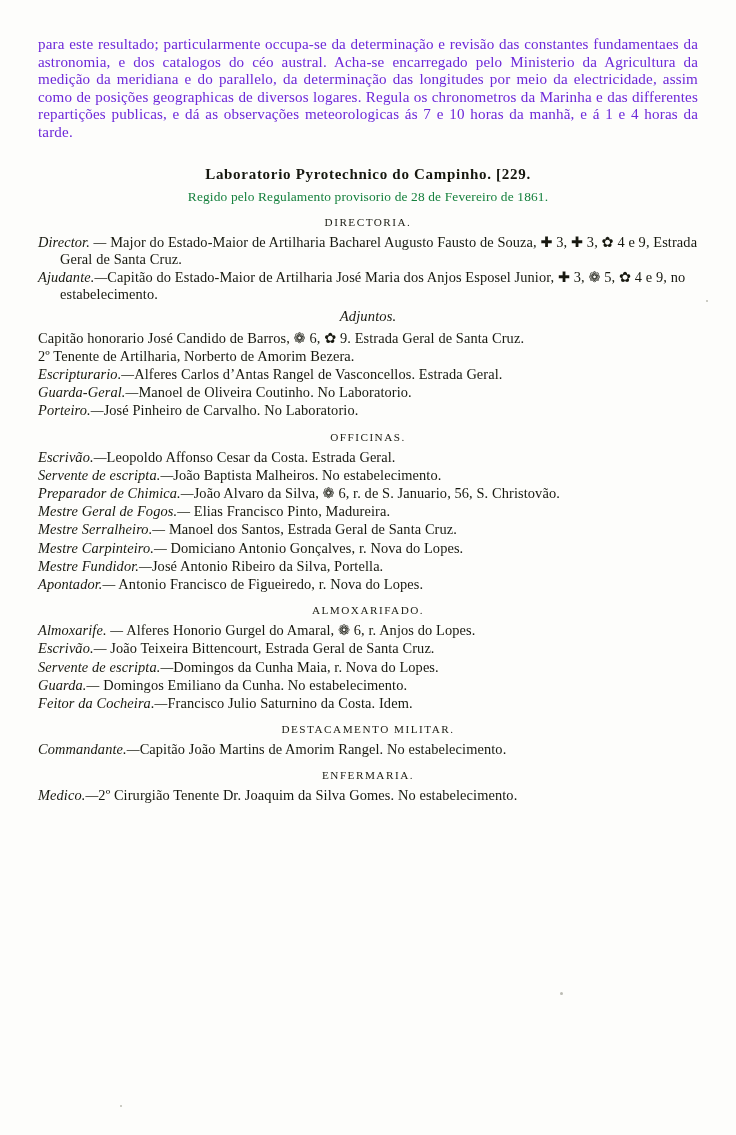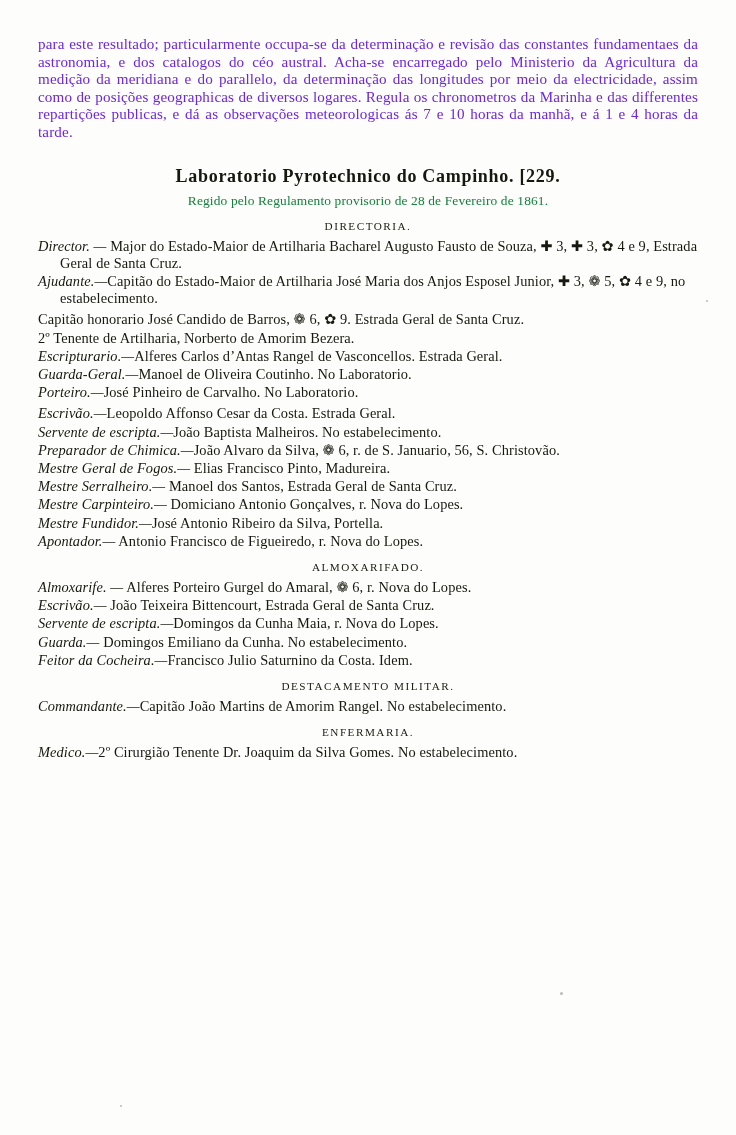--- a/index.html
+++ b/index.html
@@ -61,21 +61,21 @@
     font-size: 15.1px;
     line-height: 17.6px;
     text-align: justify;
     color: #6d28d9;
     letter-spacing: 0.15px;
     margin: 0 0 14px 0;
   }
   
   .sec-title {
     text-align: center;
-    font-size: 18px;
+    font-size: 15px;
     font-weight: bold;
     letter-spacing: 0.7px;
     margin: 24px 0 6px 0;
     color: #16170f;
   }
   .sec-sub {
     text-align: center;
     font-size: 13.4px;
     margin: 0 0 10px 0;
     color: #15803d;
@@ -141,39 +141,41 @@
     <div class="small-caps-head">DIRECTORIA.</div>
     <div class="grp">
       <div class="entry">
         <span class="role">Director. —</span><span> Major do Estado-Maior de Artilharia Bacharel Augusto Fausto de Souza, ✚ 3, ✚ 3, ✿ 4 e 9, Estrada Geral de Santa Cruz.</span>
       </div>
       <div class="entry">
         <span class="role">Ajudante.—</span><span>Capitão do Estado-Maior de Artilharia José Maria dos Anjos Esposel Junior, ✚ 3, ❁ 5, ✿ 4 e 9, no estabelecimento.</span>
       </div>
     </div>
 
+    <div class="entry center-ital">Adjuntos.</div>
 
     <div class="grp">
       <div class="entry">
         <span class="role"></span><span>Capitão honorario José Candido de Barros, ❁ 6, ✿ 9. Estrada Geral de Santa Cruz.</span>
       </div>
       <div class="entry noind">
         <span class="role"></span><span>2º Tenente de Artilharia, Norberto de Amorim Bezera.</span>
       </div>
       <div class="entry">
         <span class="role">Escripturario.—</span><span>Alferes Carlos d’Antas Rangel de Vasconcellos. Estrada Geral.</span>
       </div>
       <div class="entry">
         <span class="role">Guarda-Geral.—</span><span>Manoel de Oliveira Coutinho. No Laboratorio.</span>
       </div>
       <div class="entry">
         <span class="role">Porteiro.—</span><span>José Pinheiro de Carvalho. No Laboratorio.</span>
       </div>
     </div>
 
+    <div class="small-caps-head">OFFICINAS.</div>
     <div class="grp">
       <div class="entry">
         <span class="role">Escrivão.—</span><span>Leopoldo Affonso Cesar da Costa. Estrada Geral.</span>
       </div>
       <div class="entry">
         <span class="role">Servente de escripta.—</span><span>João Baptista Malheiros. No estabelecimento.</span>
       </div>
       <div class="entry">
         <span class="role">Preparador de Chimica.—</span><span>João Alvaro da Silva, ❁ 6, r. de S. Januario, 56, S. Christovão.</span>
       </div>
@@ -190,21 +192,21 @@
         <span class="role">Mestre Fundidor.—</span><span>José Antonio Ribeiro da Silva, Portella.</span>
       </div>
       <div class="entry">
         <span class="role">Apontador.—</span><span> Antonio Francisco de Figueiredo, r. Nova do Lopes.</span>
       </div>
     </div>
 
     <div class="small-caps-head">ALMOXARIFADO.</div>
     <div class="grp">
       <div class="entry">
-        <span class="role">Almoxarife. —</span><span> Alferes Porteiro Gurgel do Amaral, ❁ 6, r. Nova do Lopes.</span>
+        <span class="role">Almoxarife. —</span><span> Alferes Honorio Gurgel do Amaral, ❁ 6, r. Anjos do Lopes.</span>
       </div>
       <div class="entry">
         <span class="role">Escrivão.—</span><span> João Teixeira Bittencourt, Estrada Geral de Santa Cruz.</span>
       </div>
       <div class="entry">
         <span class="role">Servente de escripta.—</span><span>Domingos da Cunha Maia, r. Nova do Lopes.</span>
       </div>
       <div class="entry">
         <span class="role">Guarda.—</span><span> Domingos Emiliano da Cunha. No estabelecimento.</span>
       </div>

